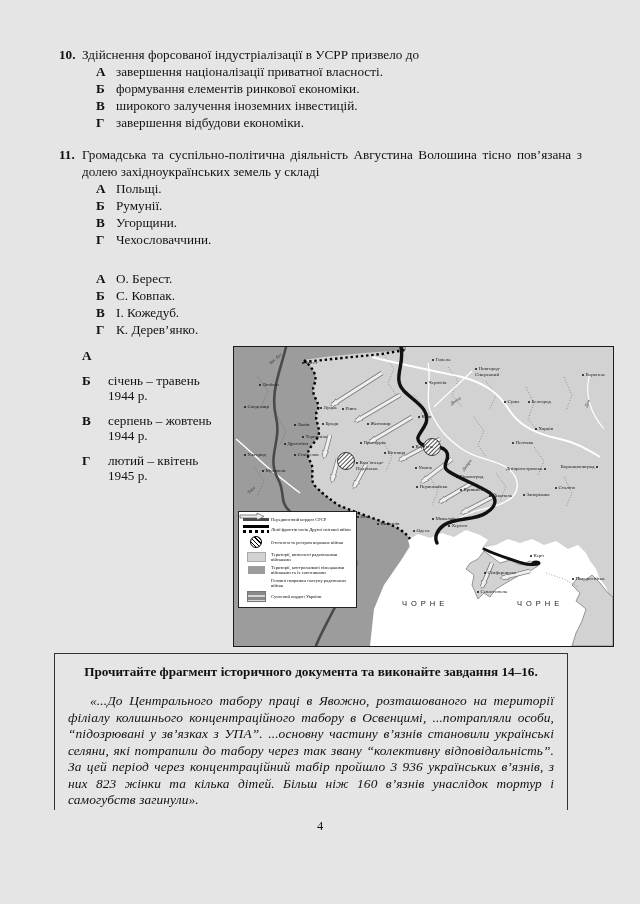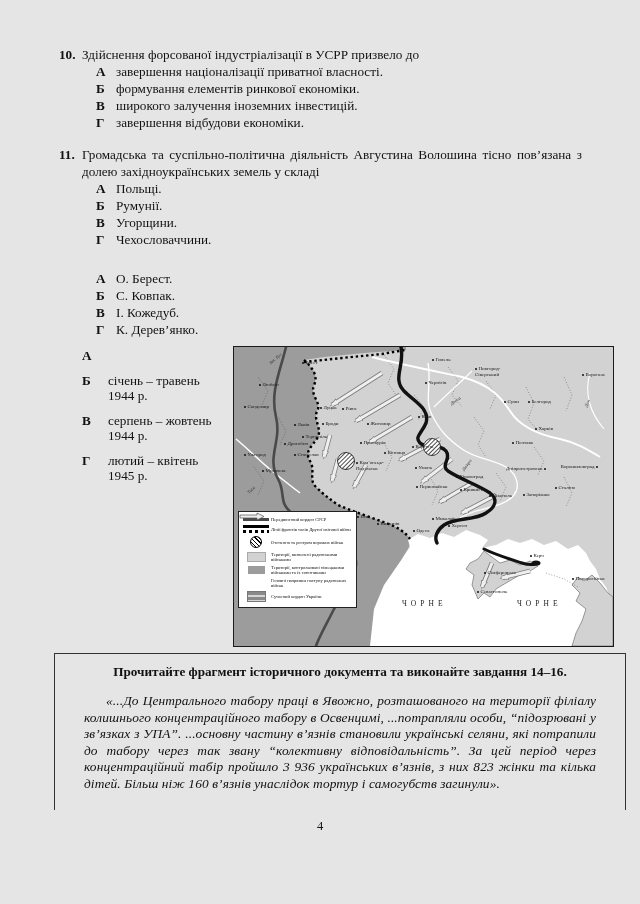--- a/index.html
+++ b/index.html
@@ -25,41 +25,41 @@
   
   .map-box{position:relative;width:379px;height:299px;border:1px solid #1a1a1a;
            background:#d2d2d2;flex:none;overflow:hidden;}
   .map-box svg{position:absolute;left:0;top:0;}
   .city{position:absolute;font-size:5px;line-height:5.5px;color:#1a1a1a;white-space:pre-line;z-index:3;}
   .cdot{display:inline-block;width:2px;height:2px;background:#111;border-radius:50%;
         vertical-align:middle;margin-right:1.5px;}
   .city.la .cdot{margin-right:0;margin-left:1.5px;}
   .rlab{position:absolute;font-size:4.5px;color:#333;font-style:italic;z-index:3;transform-origin:0 0;}
   .sea-label{position:absolute;font-size:7.5px;letter-spacing:4px;color:#222;z-index:3;
-             font-family:Liberation Serif, serif;}
+             font-family:Liberation Sans, sans-serif;}
   
   .legend{position:absolute;left:4px;top:164px;width:119px;height:97px;background:#fff;
           border:1px solid #222;z-index:4;display:flex;flex-direction:column;
           justify-content:space-evenly;padding:2px 2px;box-sizing:border-box;}
   .lg-row{display:flex;align-items:center;}
   .lg-sym{width:30px;flex:none;display:flex;justify-content:center;align-items:center;}
   .lg-txt{font-size:4.6px;line-height:5px;color:#111;flex:1;}
   .s1{width:26px;height:3px;background:#4a4a4a;}
   .s2{width:26px;height:8px;display:flex;flex-direction:column;justify-content:space-between;}
   .s2 b{display:block;height:3px;background:#000;}
   .s2 i{display:block;height:3px;background:repeating-linear-gradient(90deg,#000 0 3px,transparent 3px 6px);}
   .s3{width:10px;height:10px;border-radius:50%;border:1px solid #000;
       background:repeating-linear-gradient(45deg,#000 0 1px,#fff 1px 3px);}
   .s4{width:17px;height:8px;background:#d2d2d2;border:0.5px solid #aaa;}
   .s5{width:17px;height:8px;background:#9c9c9c;}
   .s7{width:17px;height:9px;border:0.5px solid #777;
       background:repeating-linear-gradient(180deg,#8a8a8a 0 2.5px,#d6d6d6 2.5px 5px);}
   
-  .doc-box{margin:6px 0 0 54px;width:572px;height:157px;box-sizing:border-box;
-           border:1px solid #333;border-bottom:none;padding:10px 29px 0;}
+  .doc-box{margin:6px 0 0 54px;width:514px;height:157px;box-sizing:border-box;
+           border:1px solid #333;border-bottom:none;padding:10px 13px 0;}
   .doc-header{text-align:center;font-weight:bold;font-size:13.2px;margin-bottom:13px;}
   .doc-body{font-style:italic;text-align:justify;font-size:13.4px;line-height:16.5px;
             text-indent:22px;letter-spacing:0.1px;}
   .page-num{text-align:center;font-size:12.5px;margin-top:9px;}
 </style>
 </head>
 <body>
 
 <div class="page">
 

